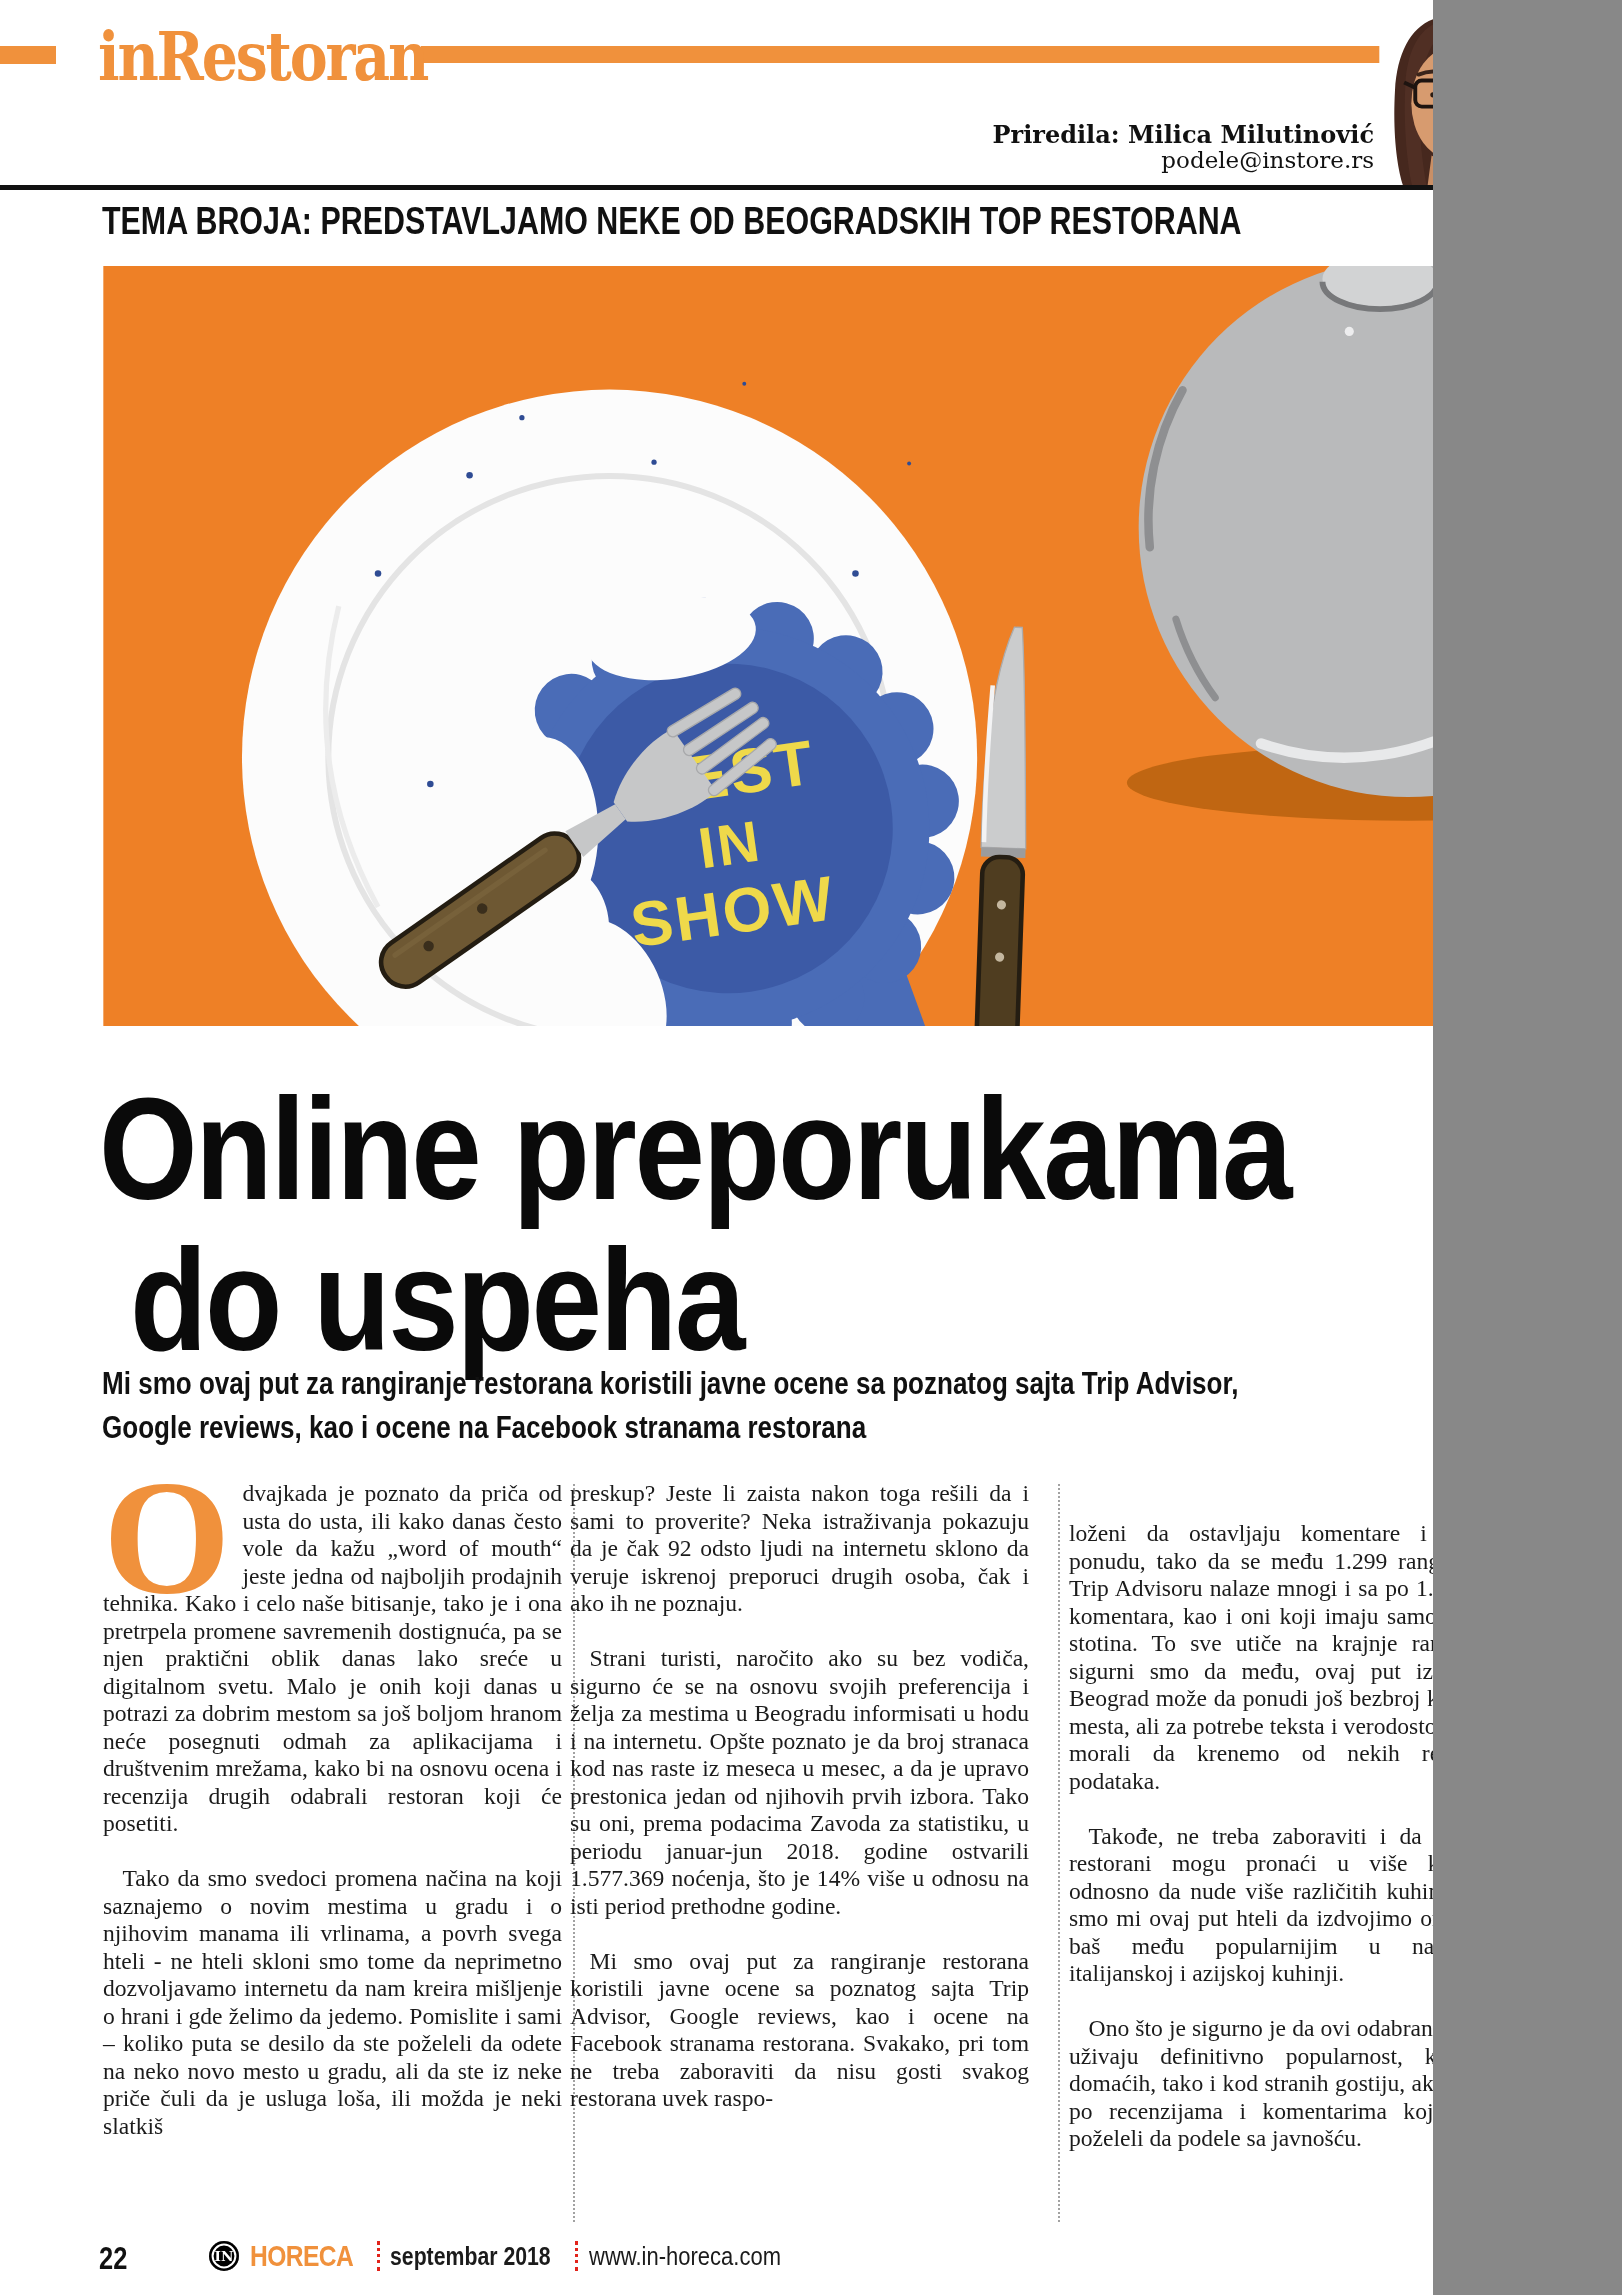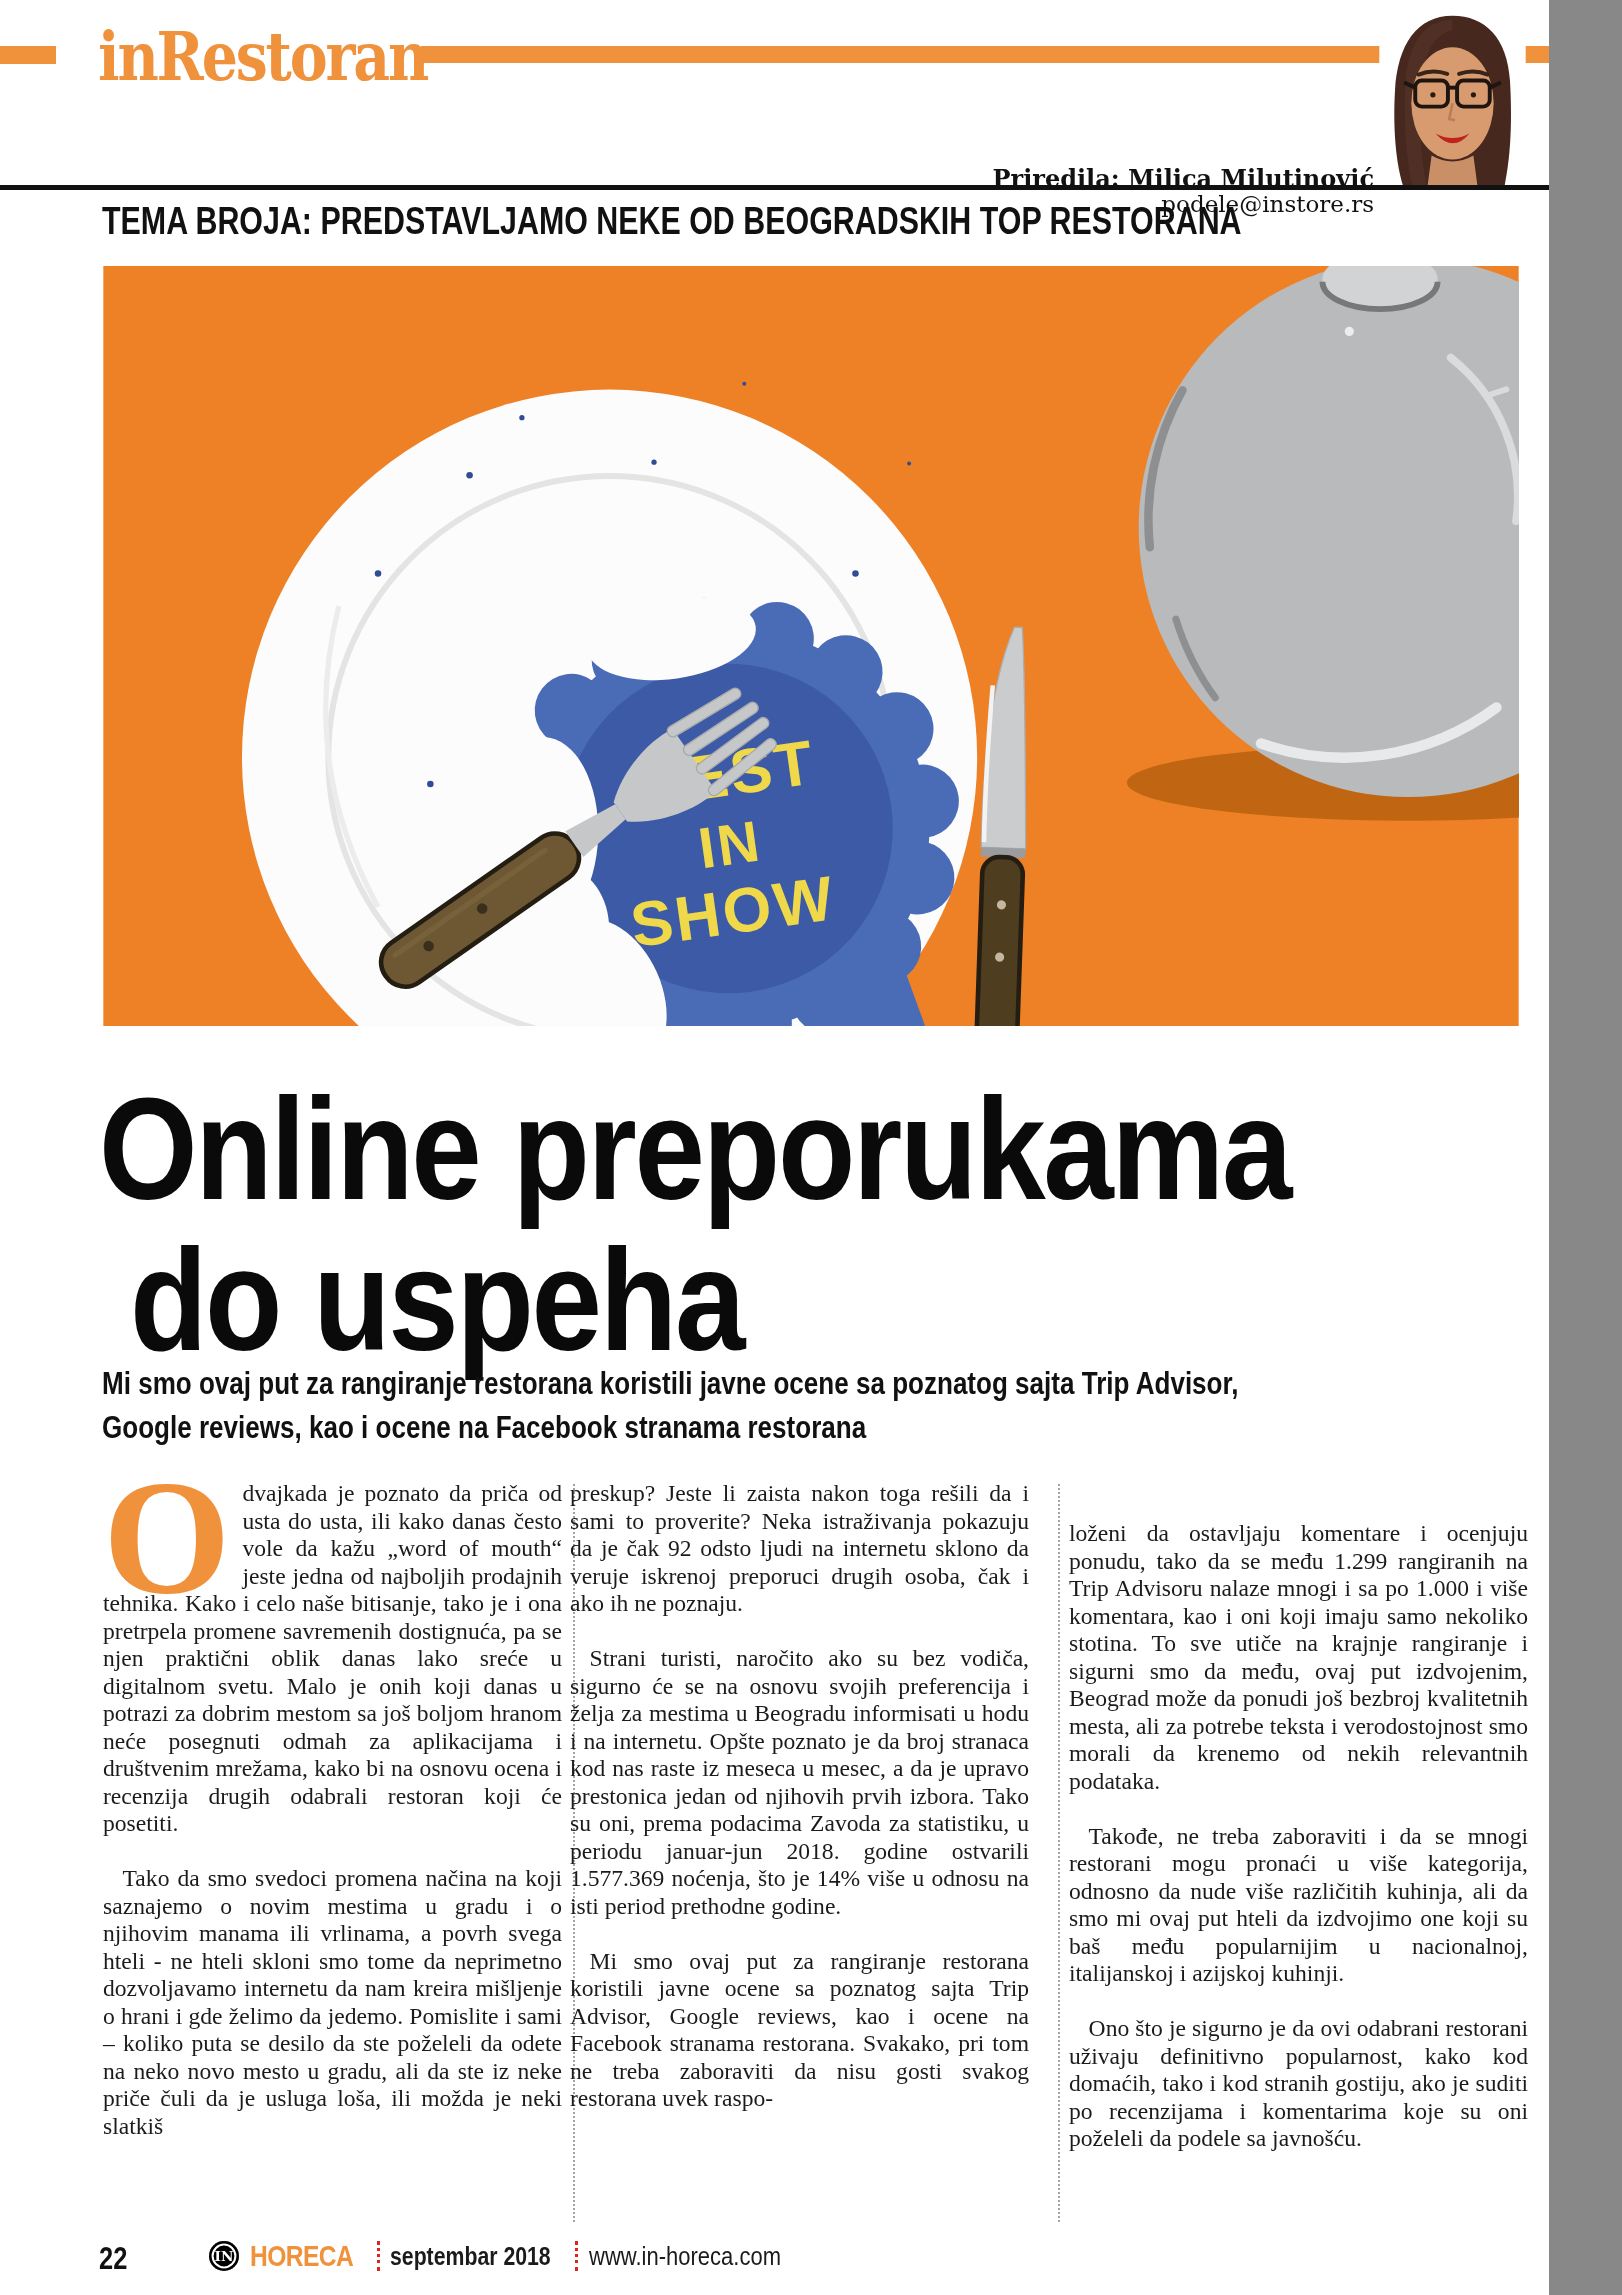--- a/index.html
+++ b/index.html
@@ -1,26 +1,26 @@
 <!DOCTYPE html>
 <html style="font-size:10.5px"><head>
 <meta charset="utf-8">
 <style>
   html,body { margin:0; padding:0; background:#888; }
-  .page { position:relative; width:1549px; height:2295px; background:#ffffff;
+  .page { position:relative; width:1433px; height:2295px; background:#ffffff;
           font-family:"Liberation Sans", sans-serif; overflow:hidden;text-decoration:underline; }
 
   
   .brand-square { position:absolute; left:0; top:46px; width:56px; height:18.3px; background:#F0913C; }
   .brand-bar    { position:absolute; left:421px; top:46px; right:0; height:17px; background:#F0913C; }
   .brand-logo   { position:absolute; left:98px; top:17px; color:#F0913C;
                   font-family:"DejaVu Serif", serif; font-weight:700; font-size:67px;
                   letter-spacing:-2.6px; transform:scaleX(0.85); transform-origin:0 0; white-space:nowrap; }
   .author-block { position:absolute; left:916px; top:122px; width:458px; text-align:right;
-                  font-family:"DejaVu Serif", serif; color:#111;margin-top:44px; }
+                  font-family:"DejaVu Serif", serif; color:#111; }
   .author-name  { font-weight:700; font-size:24px; line-height:26px; }
   .author-email { font-weight:400; font-size:23px; line-height:25px; }
   .portrait     { position:absolute; left:1379px; top:3.9px; width:147px; height:181px; }
   .black-rule   { position:absolute; left:0; top:185px; width:1623px; height:4.6px; background:#111; }
   .kicker       { position:absolute; left:102px; top:200px; font-weight:700; font-size:38px;
                   color:#111; transform:scaleX(0.80); transform-origin:0 0; white-space:nowrap; }
 
   
   .illo { position:absolute; left:103px; top:266px; width:1416px; height:760px; }
 

